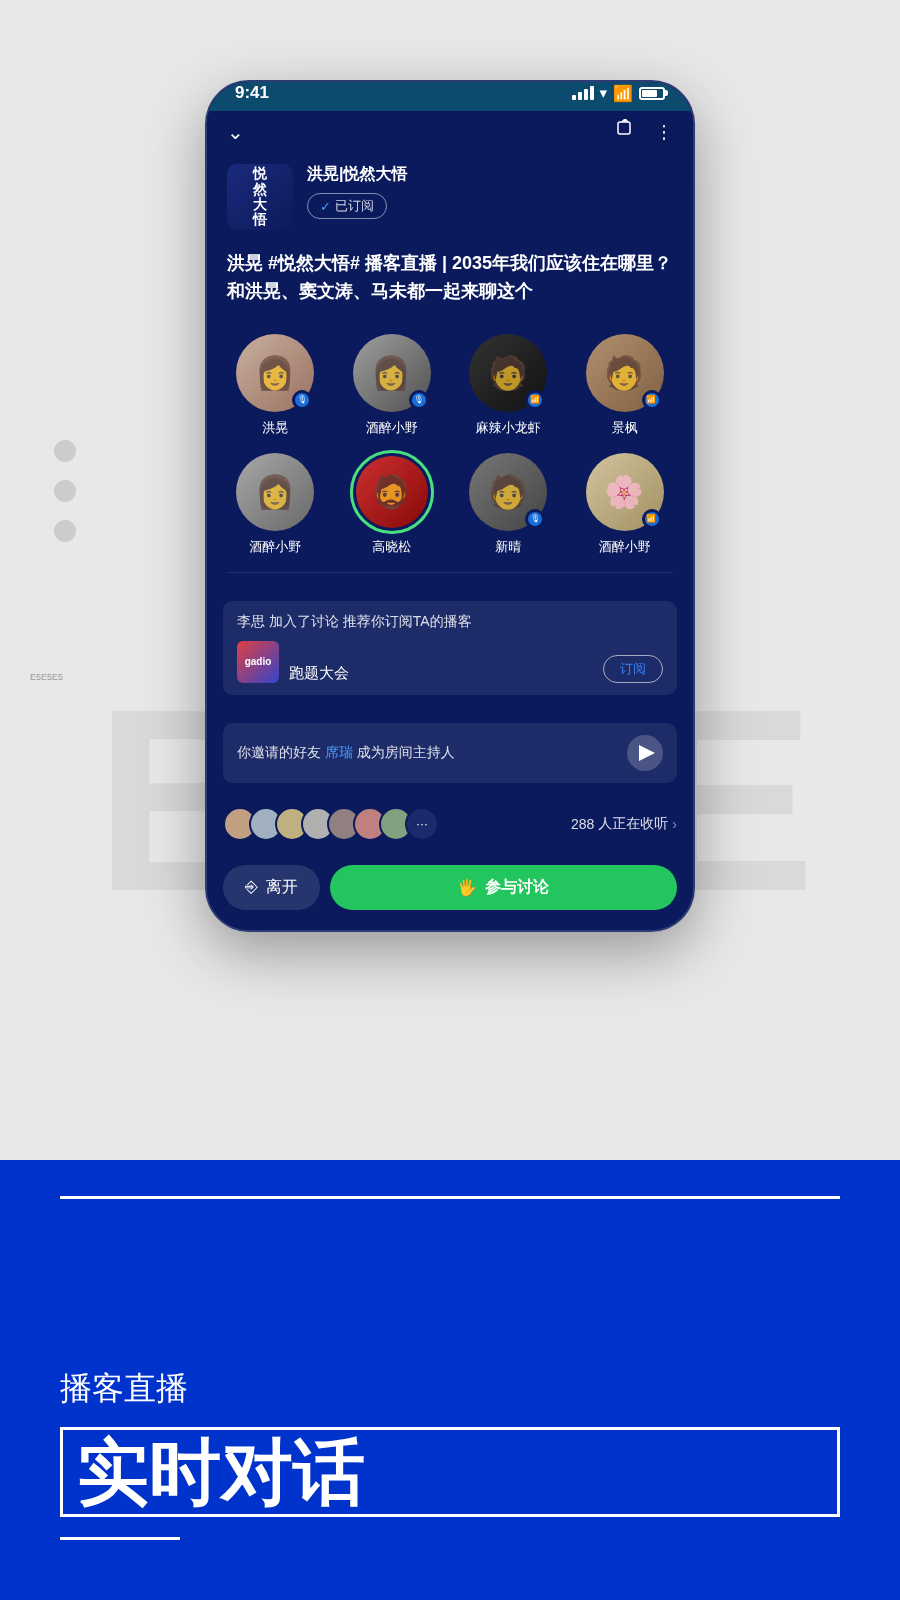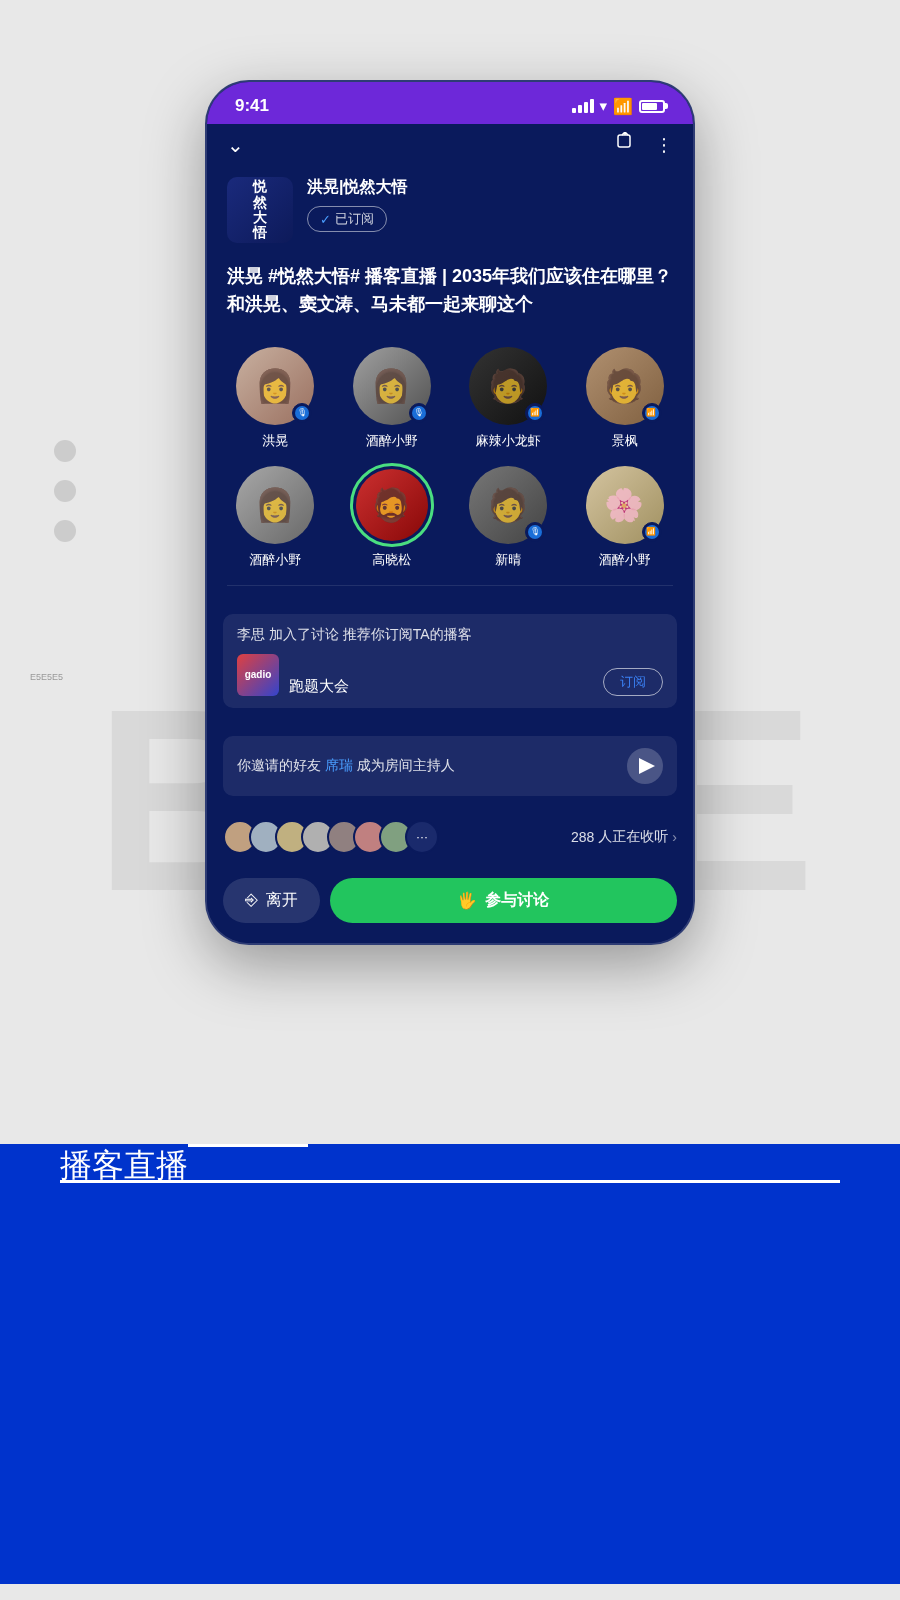--- a/index.html
+++ b/index.html
@@ -70,22 +70,22 @@
     .phone {
       background: #0a1a5c;
       border-radius: 44px;
       overflow: hidden;
       box-shadow: 0 20px 60px rgba(0,0,0,0.35);
       border: 2px solid rgba(255,255,255,0.15);
     }
 
     
     .status-bar {
-      background: #6d28d9;
-      padding: 14px 28px 8px;
+      background: #0c4a6e;
+      padding: 1px 28px 8px;
       display: flex;
       justify-content: space-between;
       align-items: center;
     }
     .status-time {
       color: #fff;
       font-size: 17px;
       font-weight: 600;
     }
     .status-icons {
@@ -443,28 +443,29 @@
       display: flex;
       align-items: center;
       justify-content: center;
       gap: 8px;
       border: none;
     }
 
     
     .bottom-section {
       position: absolute;
-      bottom: 16px;
+      bottom: 0;
       left: 0;
       right: 0;
       height: 440px;
       background: #0033cc;
       z-index: 1;
       display: flex;
-      flex-direction: row;
+      flex-direction: column;
+      justify-content: flex-end;
       padding: 0 60px 60px;
     }
     .bottom-line-top {
       position: absolute;
       top: 36px;
       left: 60px;
       right: 60px;
       height: 3px;
       background: #fff;
     }
@@ -753,14 +754,17 @@
         <span>参与讨论</span>
       </button>
     </div>
 
   </div>
 </div>
 
 <div class="bottom-section">
   <div class="bottom-line-top"></div>
   <div class="bottom-subtitle">播客直播</div>
+  <div class="bottom-title-box">
+    <span class="bottom-title-text">实时对话</span>
+  </div>
   <div class="bottom-line-bottom"></div>
 </div>
 
 </body></html>

